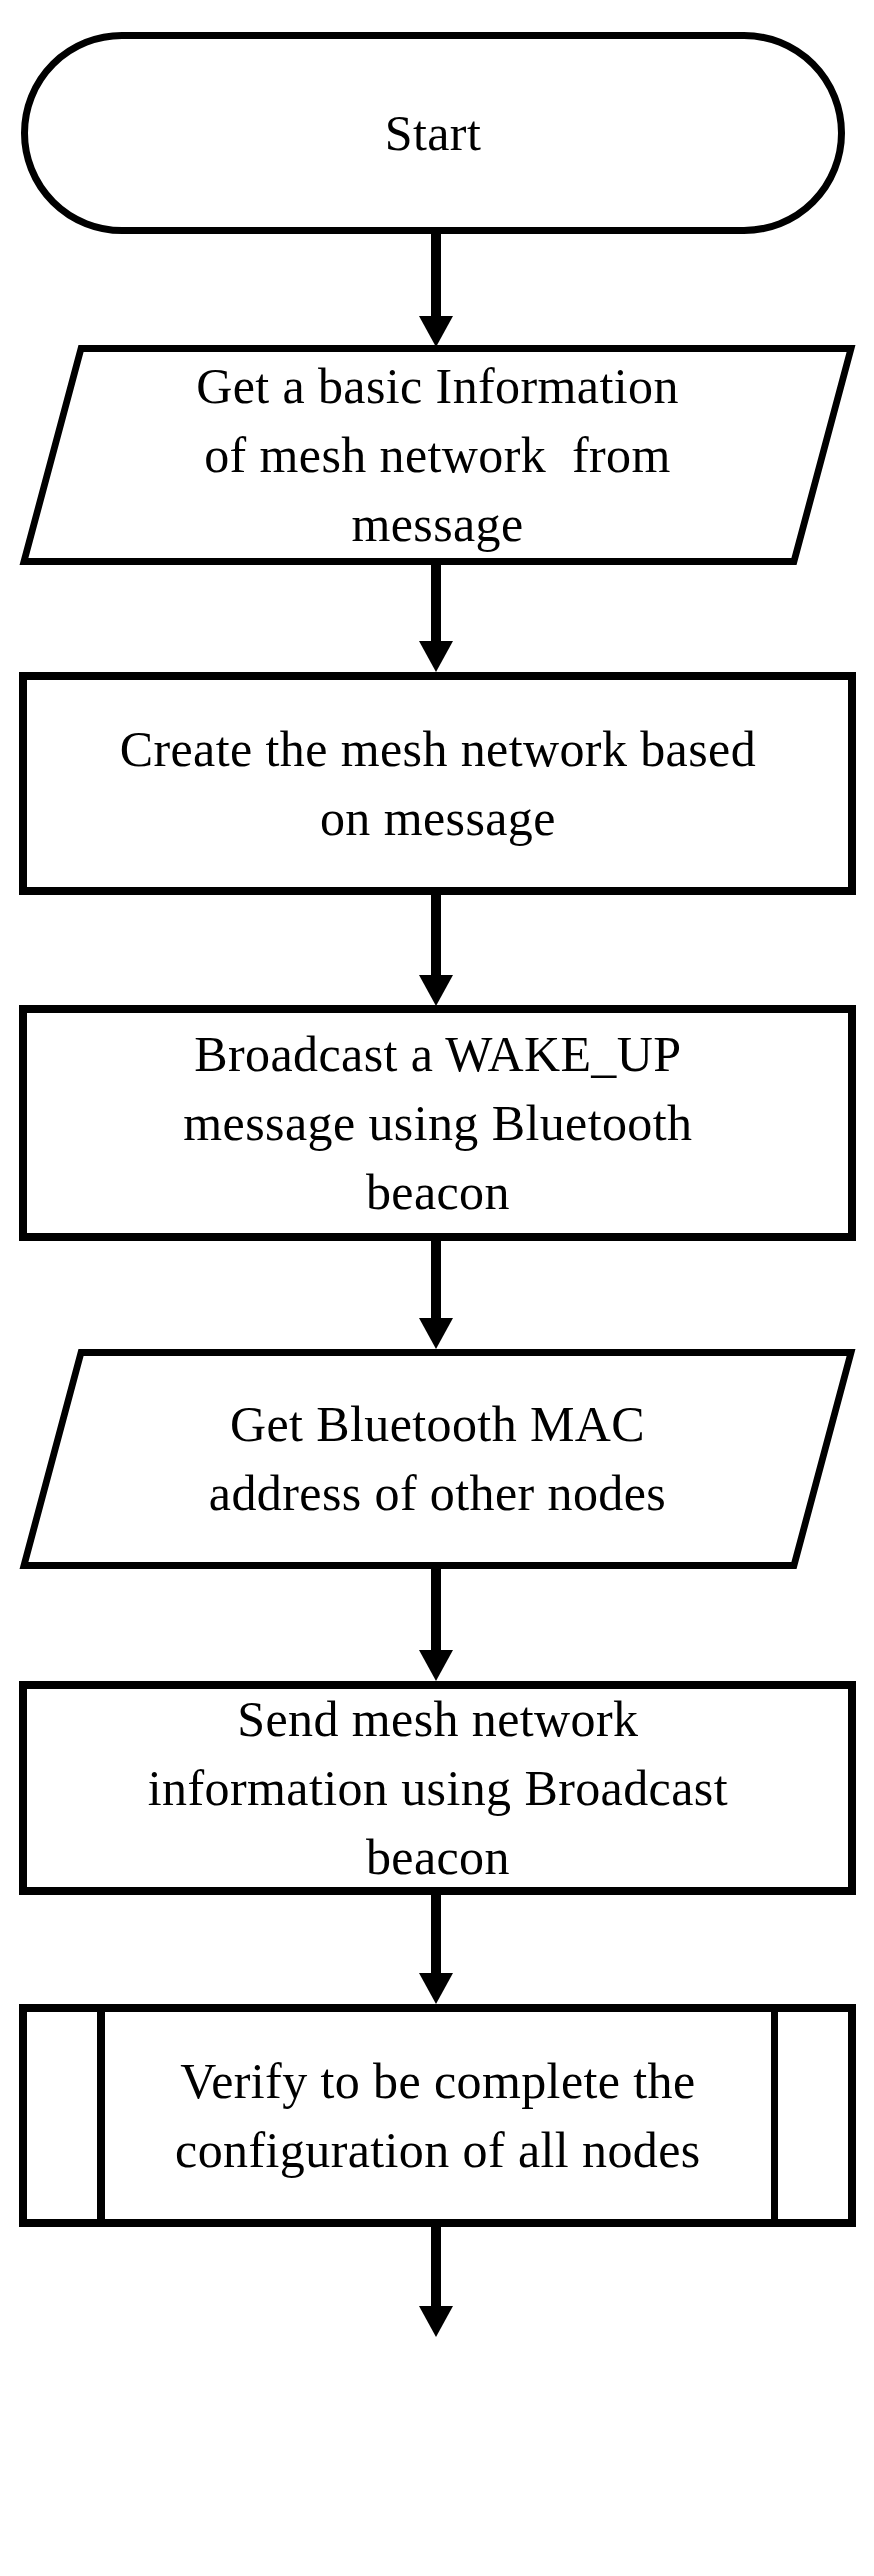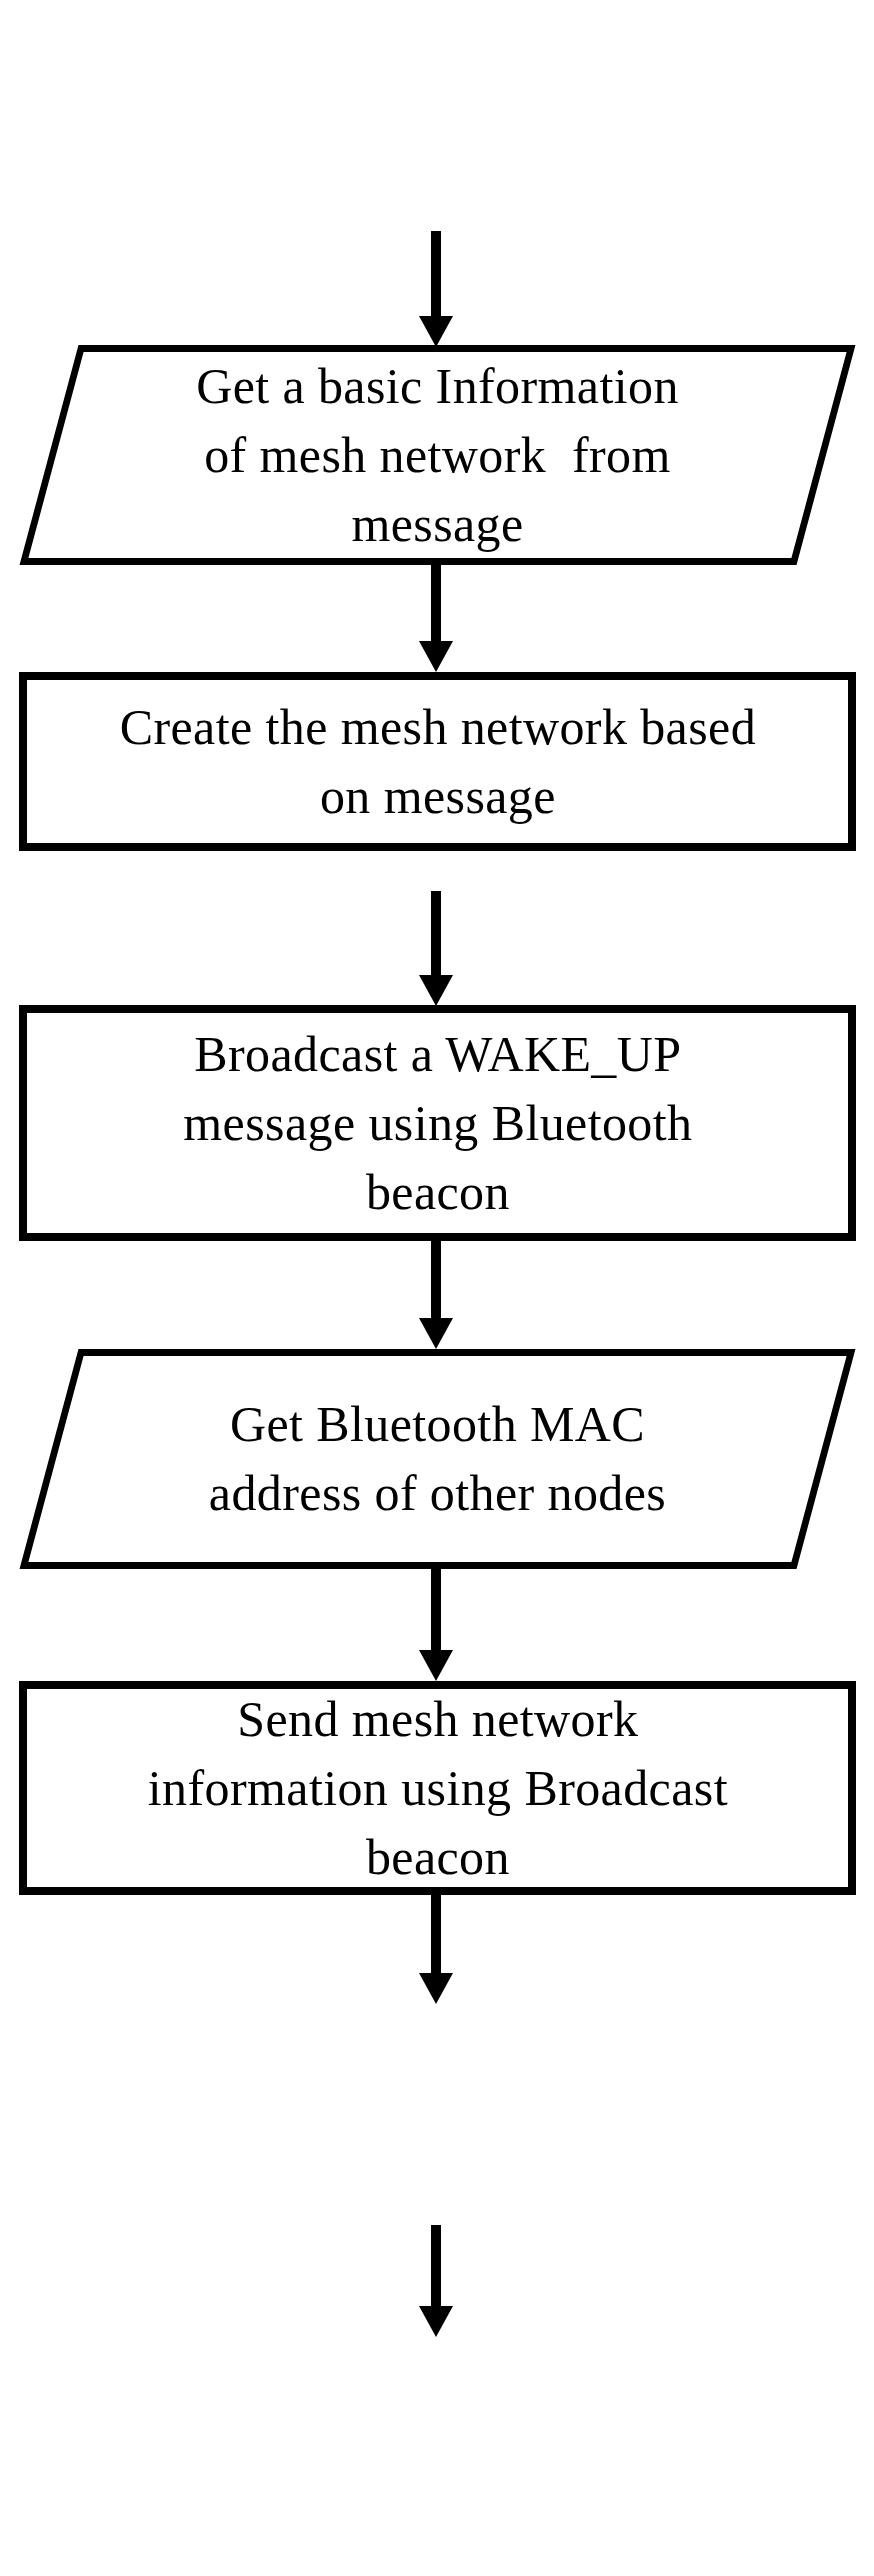--- a/index.html
+++ b/index.html
@@ -61,39 +61,42 @@
   .arrow .shaft { width: 10.5px; flex: 1 1 auto; background: #000000; }
   .arrow .head {
     width: 0; height: 0;
     border-left: 17px solid transparent;
     border-right: 17px solid transparent;
     border-top: 31px solid #000000;
   }
   
   #n-start { left: 21px;  top: 32px;   width: 824px; height: 202px; }
   #n-info  { left: 49px;  top: 345px;  width: 777px;  height: 220px; }
-  #n-create{ left: 19.4px;  top: 672px;  width: 837px; height: 179px; }
+  #n-create{ left: 19.4px;  top: 672px;  width: 837px; height: 223px; }
   #n-bcast { left: 19.4px;  top: 1005px; width: 837px; height: 236px; }
   #n-mac   { left: 49px;  top: 1349px; width: 777px;  height: 220px; }
   #n-send  { left: 19.4px;  top: 1681px; width: 837px; height: 214px; }
   #n-verify{ left: 19.4px;  top: 2004px; width: 837px; height: 223px; }
   #n-end   { left: 23px;  top: 2336px; width: 827px; height: 222px; }
   #a1 { top: 231px;  height: 116px; }
   #a2 { top: 562px;  height: 110px; }
   #a3 { top: 891px; height: 115px; }
   #a4 { top: 1239px; height: 110px; }
   #a5 { top: 1566px; height: 115px; }
   #a6 { top: 1891px; height: 113px; }
   #a7 { top: 2225px; height: 112px; }
 </style>
 </head>
 <body>
 
 <div id="canvas">
 
+  <div id="n-start" class="node terminator">
+    <span class="label">Start</span>
+  </div>
 
   <div id="a1" class="arrow">
     <div class="shaft"></div>
     <div class="head"></div>
   </div>
 
   <div id="n-info" class="node para">
     <div class="label-wrap">
       <span class="label">Get a basic Information
 of mesh network  from
@@ -143,20 +146,26 @@
     <span class="label">Send mesh network
 information using Broadcast
 beacon</span>
   </div>
 
   <div id="a6" class="arrow">
     <div class="shaft"></div>
     <div class="head"></div>
   </div>
 
+  <div id="n-verify" class="node predef">
+    <div class="sidebar left"></div>
+    <div class="sidebar right"></div>
+    <span class="label">Verify to be complete the
+configuration of all nodes</span>
+  </div>
 
   <div id="a7" class="arrow">
     <div class="shaft"></div>
     <div class="head"></div>
   </div>
 
 
 </div>
 
 

